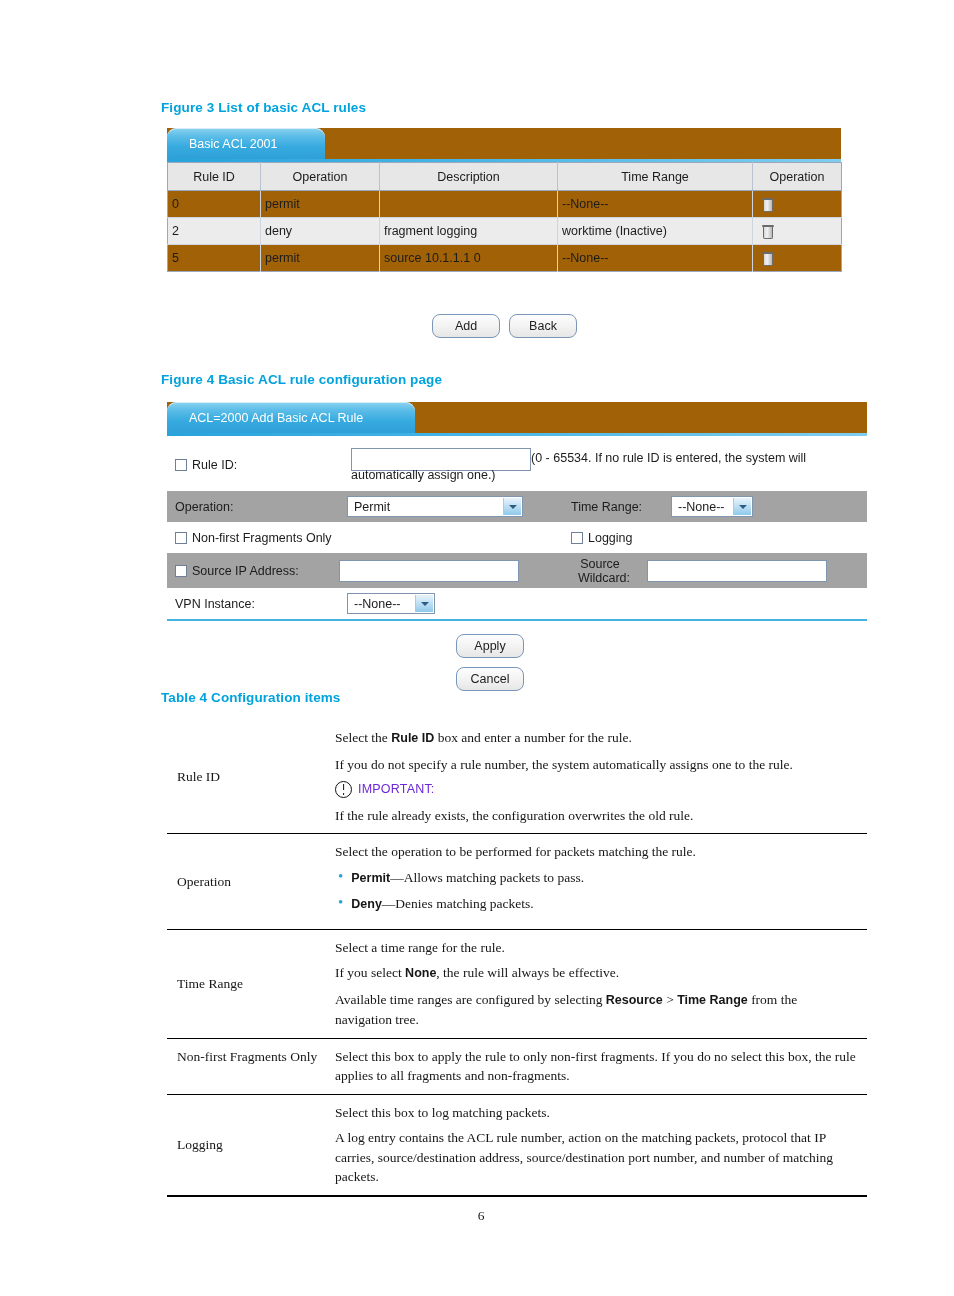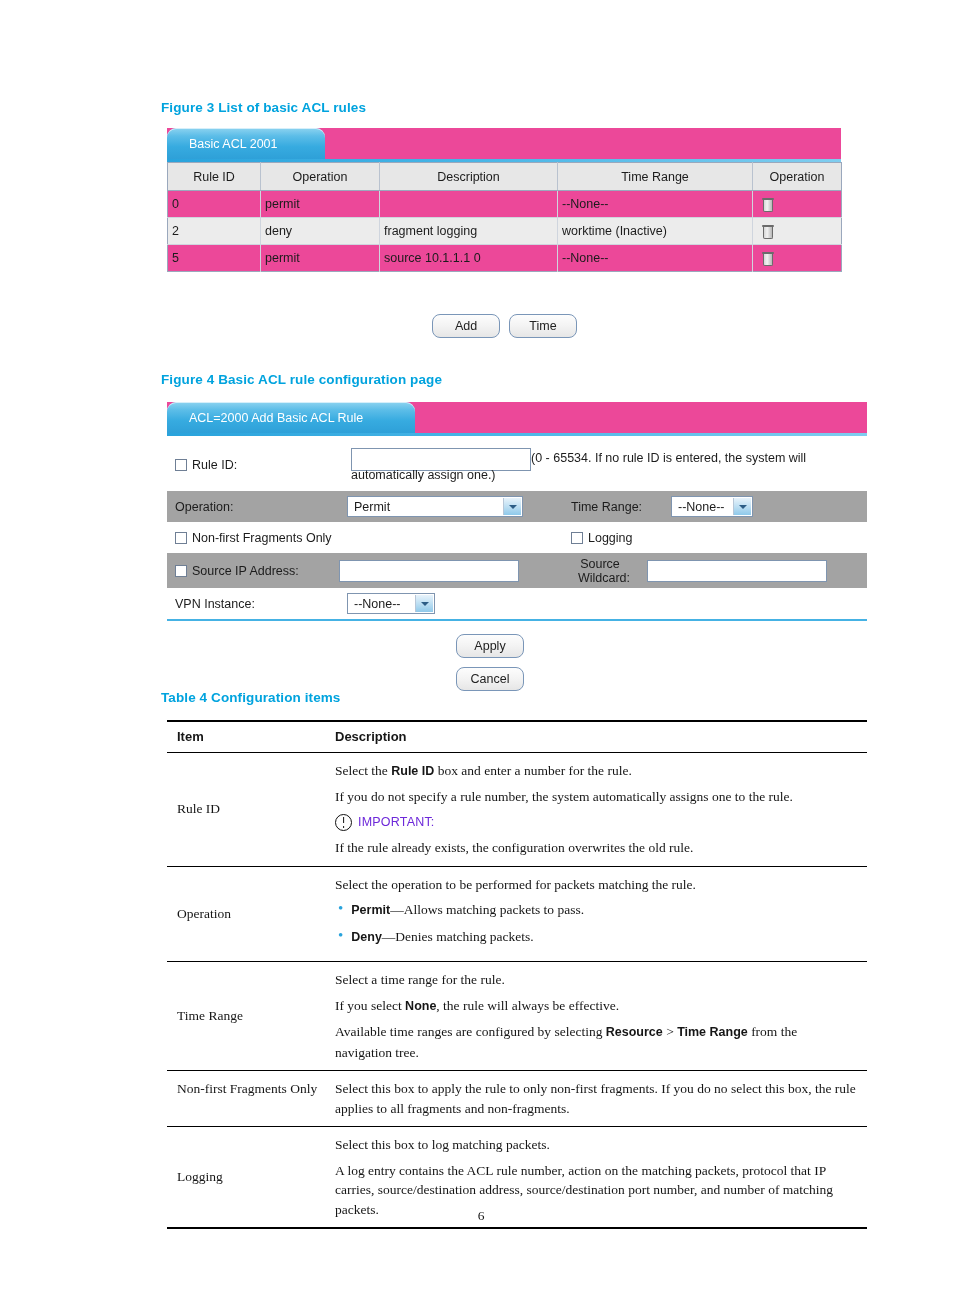--- a/index.html
+++ b/index.html
@@ -28,21 +28,21 @@
     font-weight: bold;
     font-size: 13.5px;
     color: #00a3de;
     letter-spacing: 0.1px;
     white-space: nowrap;
   }
 
   
   .ui-panel {
     position: absolute;
-    background: #ec4899;
+    background: #a16207;
   }
   .tabstrip {
     position: relative;
     height: 34px;
   }
   .tab {
     position: absolute;
     left: 0;
     top: 0;
     height: 31px;
@@ -384,21 +384,21 @@
           <td>
             <span class="trash"><span class="lid"></span><span class="can"></span></span>
           </td>
         </tr>
       </tbody>
     </table>
   </div>
 
   <div class="btn-row" style="left:428px; top:314px;">
     <div class="ui-btn">Add</div>
-    <div class="ui-btn">Time</div>
+    <div class="ui-btn">Back</div>
   </div>
 
   <div class="fig-caption" style="left:157px; top:372px;">Figure 4 Basic ACL rule configuration page</div>
 
   <div class="ui-panel" style="left:163px; top:402px; width:700px;">
     <div class="tabstrip">
       <div class="tab" style="width:248px;">
         <span class="tab-label">ACL=2000 Add Basic ACL Rule</span>
       </div>
       <div class="tab-underline"></div>
@@ -481,24 +481,20 @@
 
   <div class="btn-row" style="left:452px; top:634px;flex-direction:column;">
     <div class="ui-btn">Apply</div>
     <div class="ui-btn">Cancel</div>
   </div>
 
   <div class="fig-caption" style="left:157px; top:690px;">Table 4 Configuration items</div>
 
   <table class="doc-table" style="left:163px; top:720px; width:700px;">
     <tbody>
-        <tr class="th-row">
-      <td class="item-col">Item</td>
-      <td>Description</td>
-    </tr>
     <tr class="brow">
       <td class="item-col">Rule ID</td>
       <td>
             <p>Select the <b>Rule ID</b> box and enter a number for the rule.</p>
             <p>If you do not specify a rule number, the system automatically assigns one to the rule.</p>
             <div class="important-line">
               <span class="imp-icon"></span>
               <span class="imp-text">IMPORTANT:</span>
             </div>
             <p>If the rule already exists, the configuration overwrites the old rule.</p>

